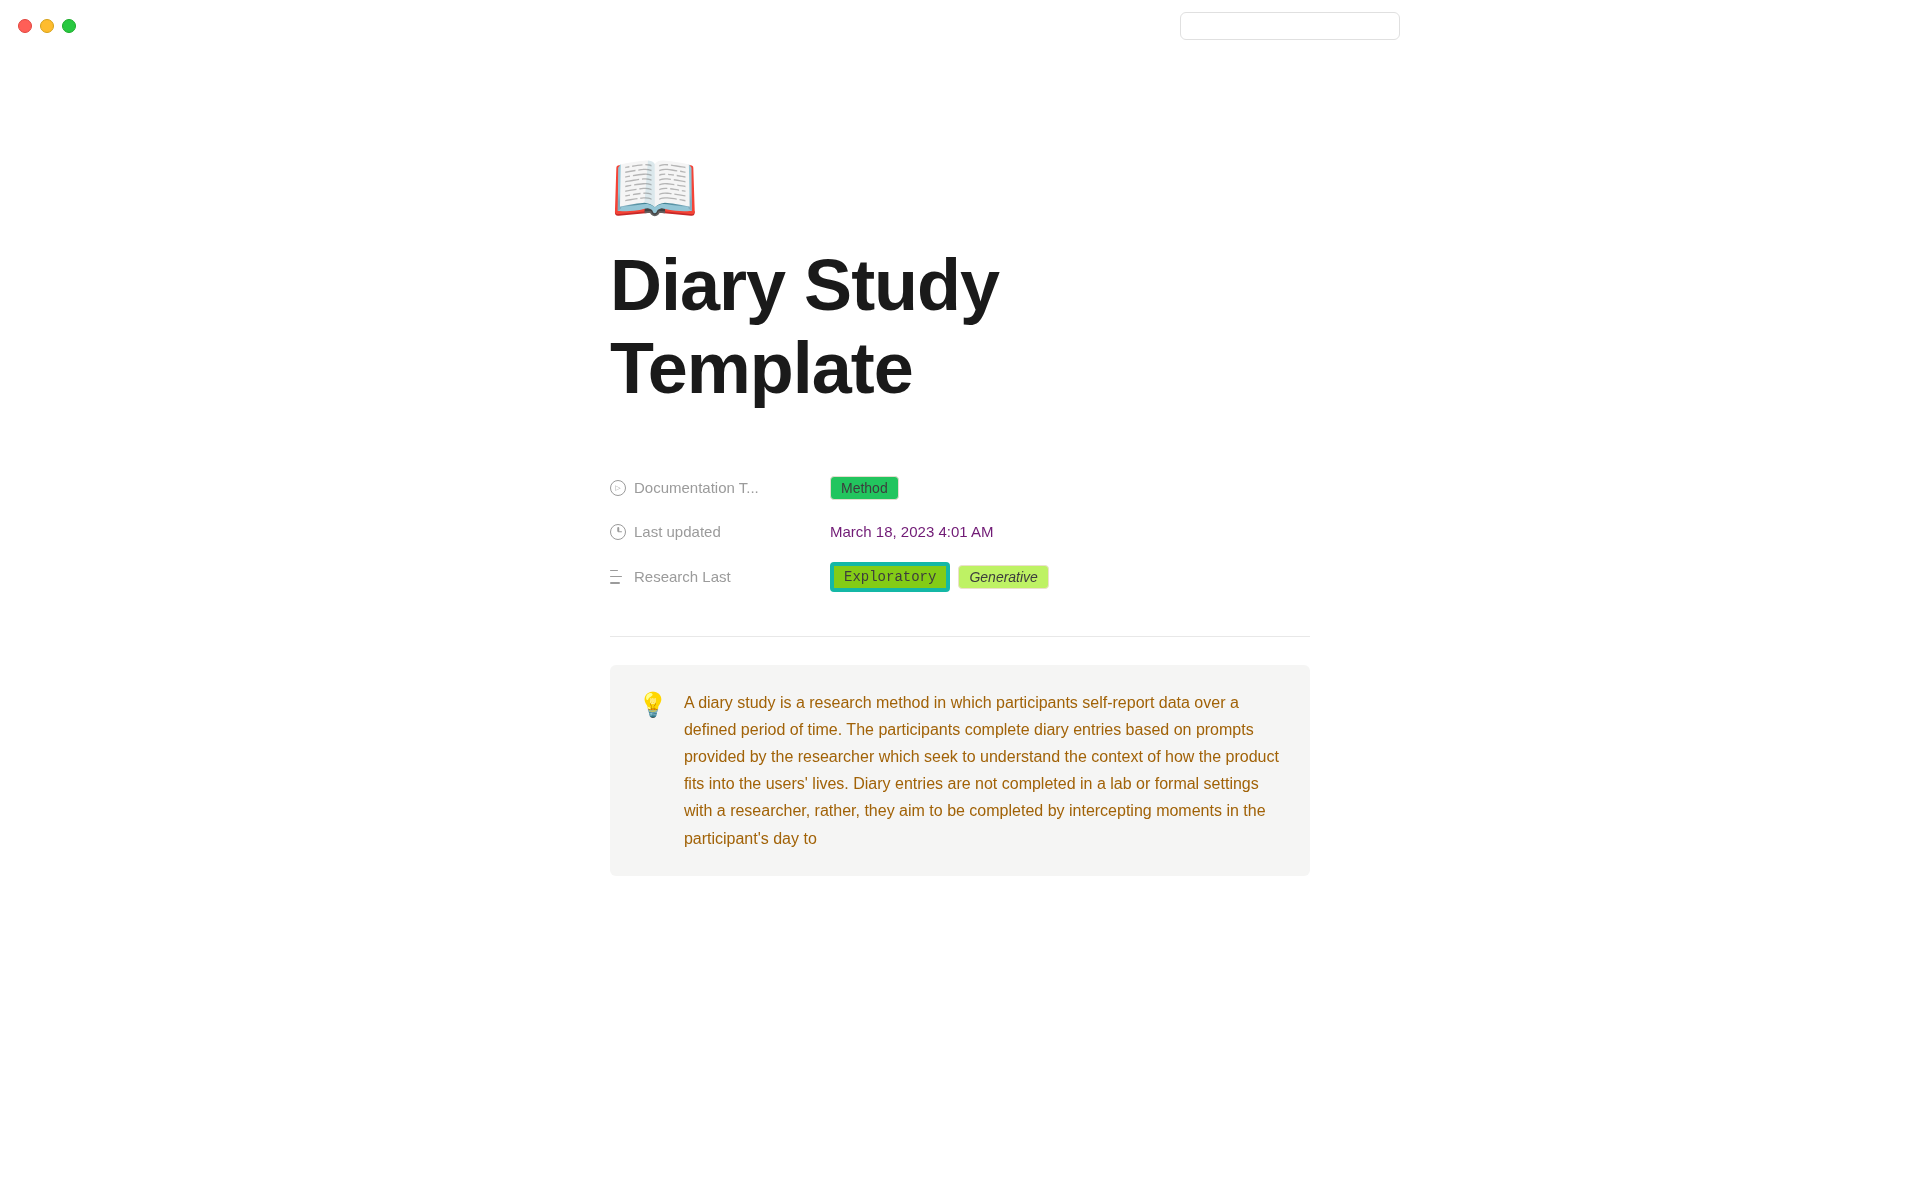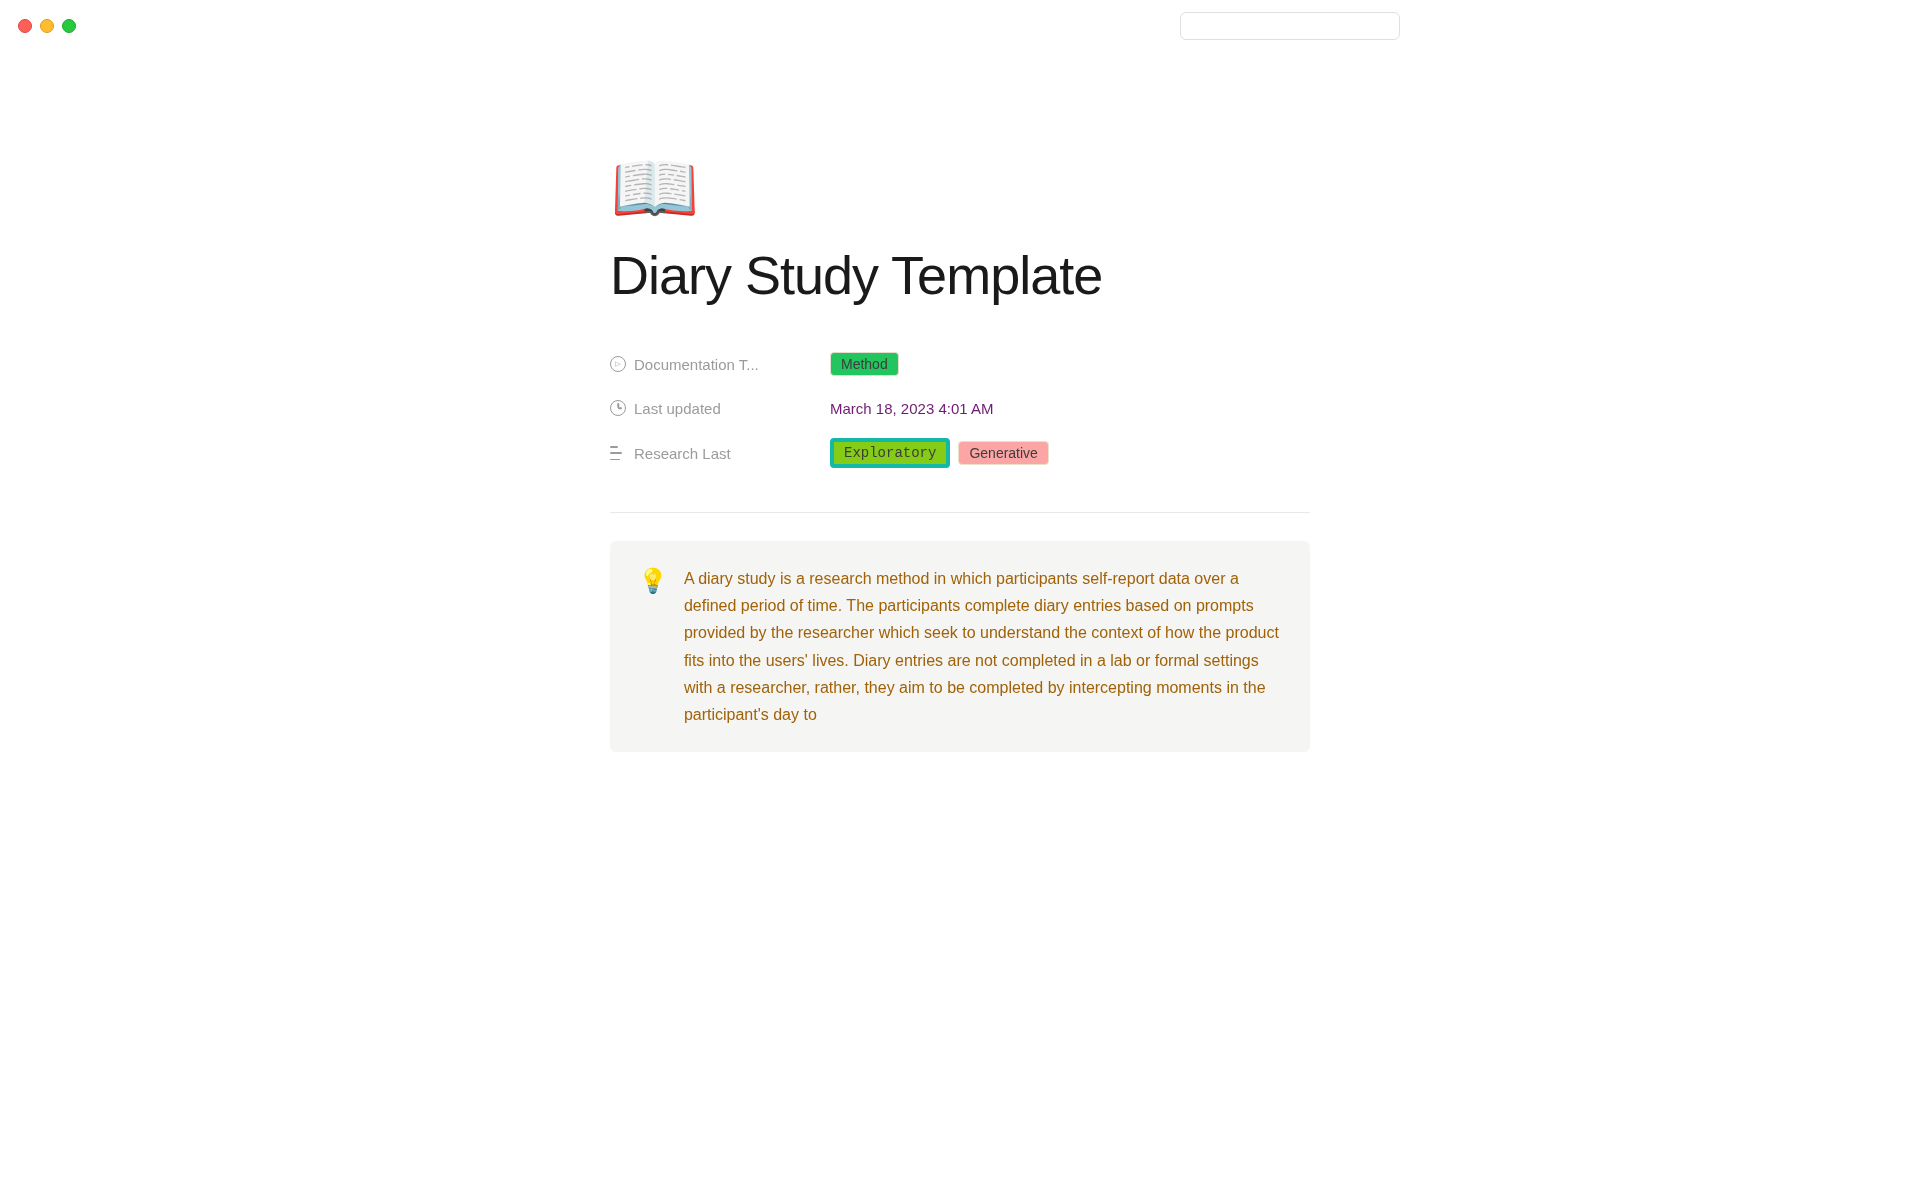--- a/index.html
+++ b/index.html
@@ -82,25 +82,25 @@
     .page-emoji {
       font-size: 72px;
       margin-bottom: 20px;
       display: block;
       line-height: 1;
       margin-top: 40px;
     }
 
     
     .page-title {
-      font-size: 54px;
-      font-weight: 400;
+      font-size: 72px;
+      font-weight: 700;
       color: #1a1a1a;
       line-height: 1.15;
-      margin-bottom: 36px;
+      margin-bottom: 56px;
       letter-spacing: -1px;
     }
 
     
     .properties {
       display: flex;
       flex-direction: column;
       gap: 0;
       margin-bottom: 36px;
     }
@@ -157,23 +157,24 @@
     }
 
     .tag-exploratory {
       background: #84cc16;
       color: #3d3d3d;
       border: 4px solid #14b8a6;
       font-family: Liberation Mono, monospace;
     }
 
     .tag-generative {
-      background: #fca5a5;
+      background: #bef264;
       color: #3d3d3d;
       border: 1px solid #ebe0cc;
+      font-style: italic;
     }
 
     
     .divider {
       height: 1px;
       background: #e8e8e8;
       margin: 8px 0 0 0;
     }
 
     

